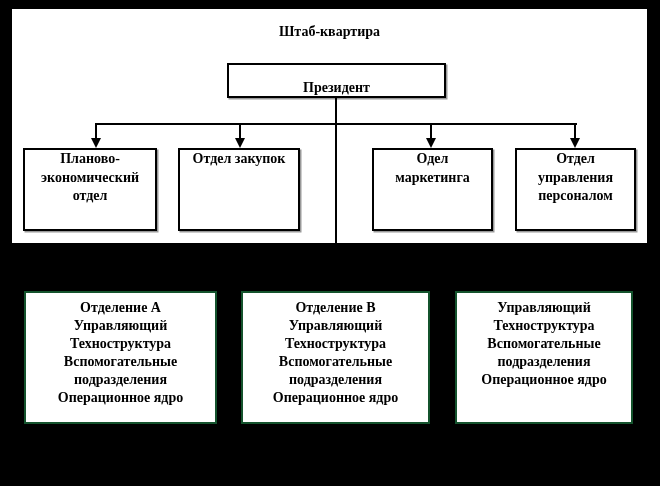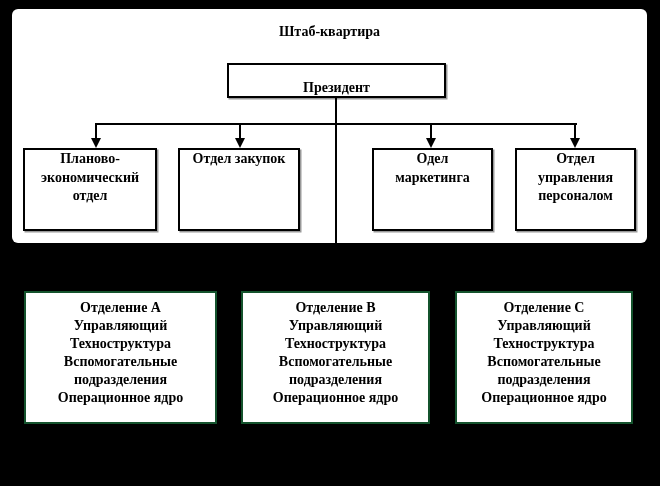--- a/index.html
+++ b/index.html
@@ -1,18 +1,18 @@
 <!DOCTYPE html>
 <html><head>
 <meta charset="utf-8">
 <style>
   html,body{margin:0;padding:0;background:#000;}
   #stage{position:relative;width:660px;height:486px;background:#000;
          font-family:"Liberation Serif","DejaVu Serif",serif;font-weight:bold;color:#000;overflow:hidden;}
-  .panel{position:absolute;background:#fff;border-radius:6px;}
+  .panel{position:absolute;background:#fff;}
   #top-panel{left:12px;top:9px;width:635px;height:234px;}
   #hq-title{position:absolute;left:0;top:14px;width:100%;text-align:center;font-size:14px;line-height:18px;}
   .obox{position:absolute;background:#fff;border:2px solid #000;box-sizing:border-box;text-align:center;
         box-shadow:1.5px 1.5px 0 #999;}
   #president{left:215px;top:54px;width:219px;height:35px;font-size:14px;
              display:flex;align-items:flex-end;justify-content:center;}
   .dept{top:139px;height:83px;font-size:14px;line-height:18.5px;padding-top:0;white-space:pre-line;}
   #dept-0{left:11px;width:134px;}
   #dept-1{left:166px;width:122px;}
   #dept-2{left:360px;width:121px;}
@@ -78,21 +78,20 @@
 
   <div id="division-b" class="division">
     <div>Отделение B</div>
     <div>Управляющий</div>
     <div>Техноструктура</div>
     <div>Вспомогательные подразделения</div>
     <div class="core-line">Операционное ядро</div>
   </div>
 
   <div id="division-c" class="division">
-    <div>Отделение C</div>
     <div>Управляющий</div>
     <div>Техноструктура</div>
     <div>Вспомогательные подразделения</div>
     <div class="core-line">Операционное ядро</div>
   </div>
 
 
 </div>
 
 </body></html>

